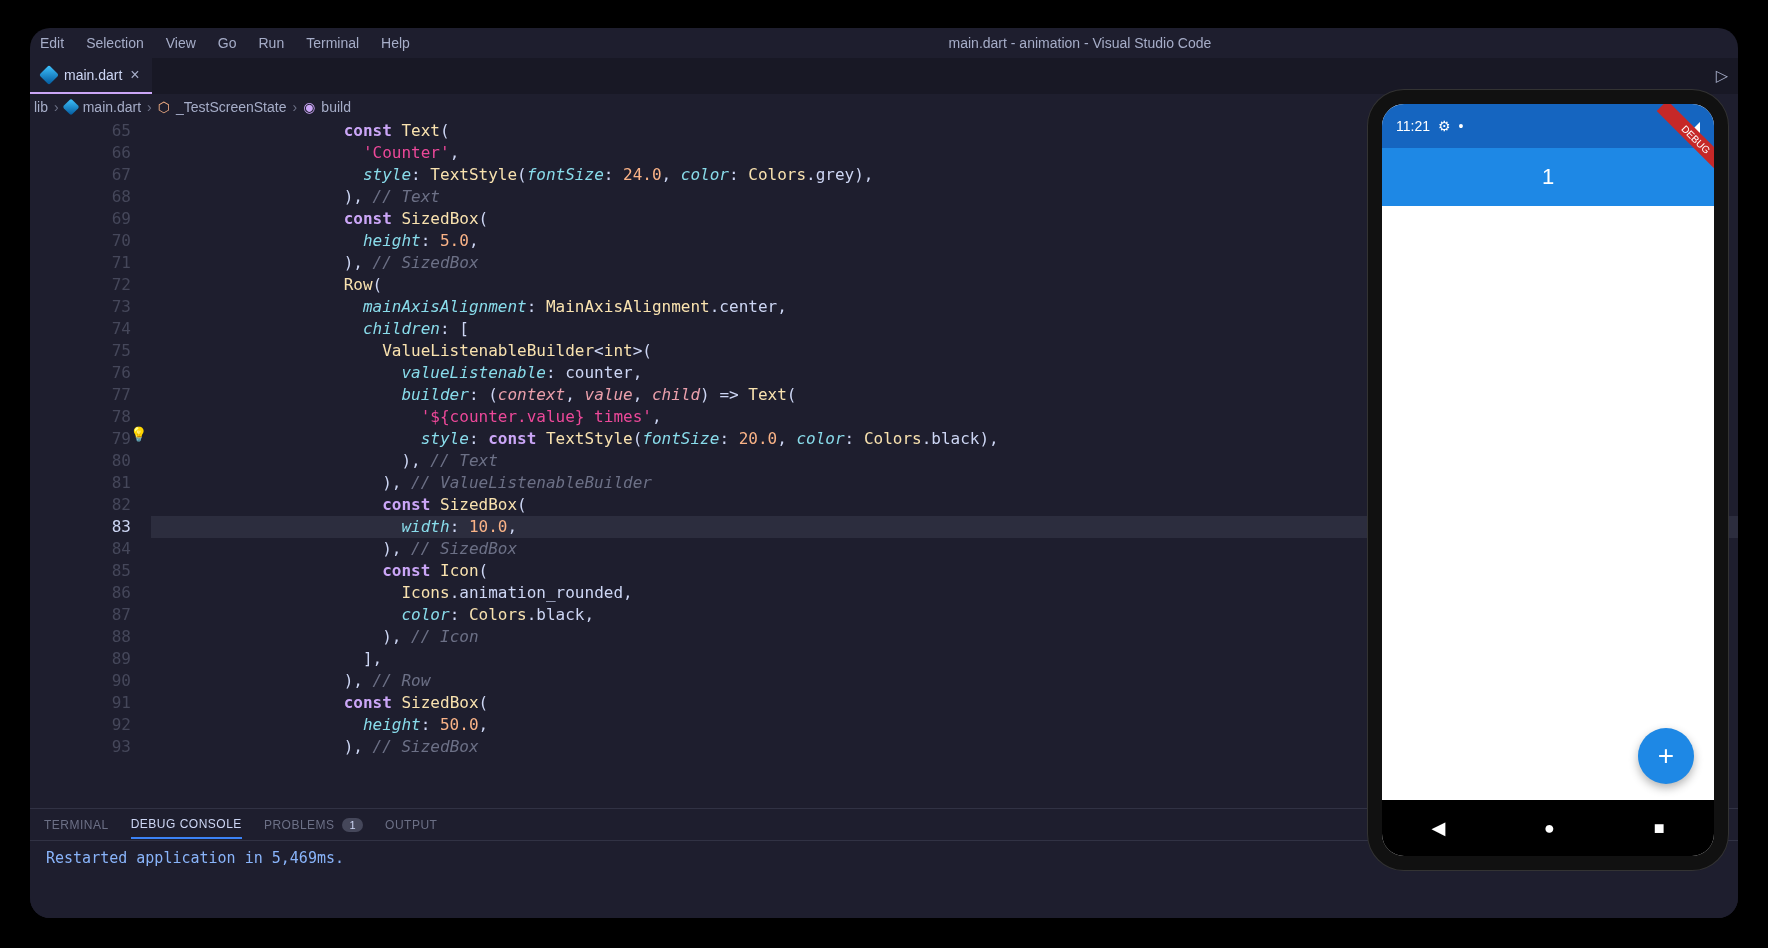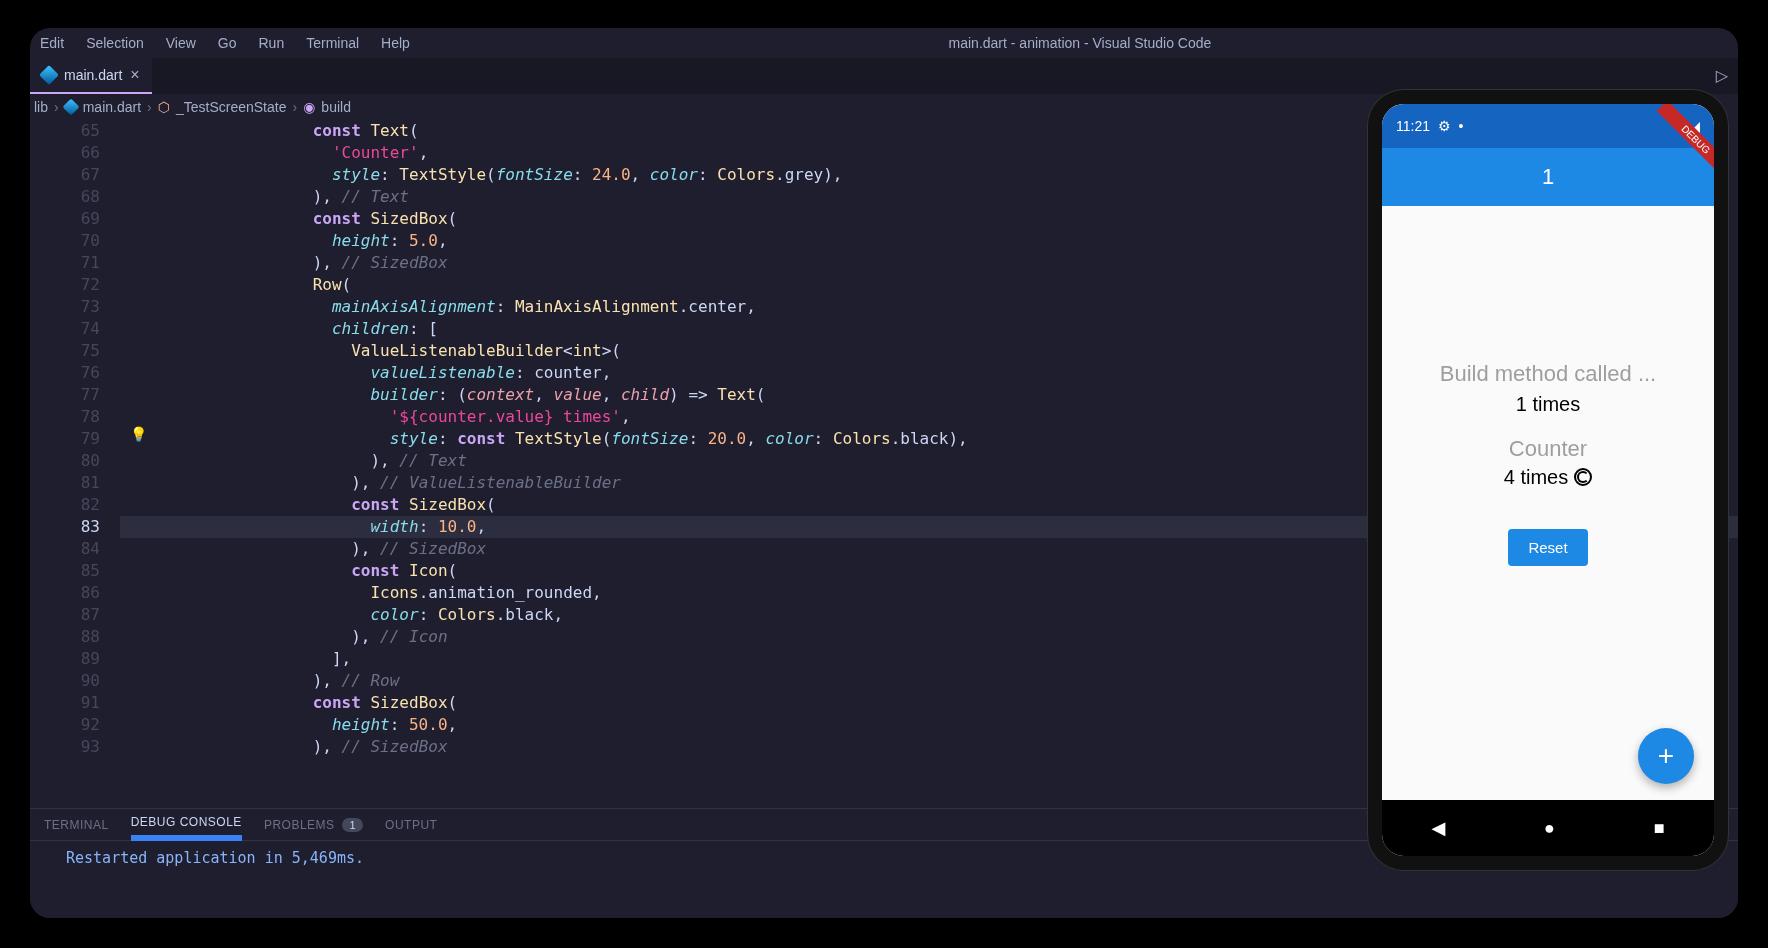--- a/index.html
+++ b/index.html
@@ -81,20 +81,21 @@
   transform: rotate(45deg);
   display: inline-block;
 }
 .bc-class-icon { color: #fab387; }
 .bc-method-icon { color: #cba6f7; }
 .editor-area {
   flex: 1;
   display: flex;
   overflow: hidden;
   background: #1e1e2e;
+  padding-left: 31px;
 }
 .gutter {
   width: 90px;
   text-align: right;
   padding-right: 20px;
   color: #45475a;
   font-family: 'Consolas','Monaco',monospace;
   font-size: 16px;
   line-height: 22px;
   position: relative;
@@ -137,21 +138,21 @@
   height: 32px;
   display: flex;
   align-items: center;
   padding: 0 14px;
   gap: 22px;
   font-size: 12px;
   color: #6c7086;
   border-bottom: 1px solid #313244;
 }
 .panel-tab { cursor: pointer; letter-spacing: 0.5px; }
-.panel-tab.active { color: #cdd6f4; border-bottom: 6px solid #3b82f6; padding-bottom: 6px; margin-bottom: -7px; }
+.panel-tab.active { color: #cdd6f4; border-bottom: 2px solid #3b82f6; padding-bottom: 6px; margin-bottom: -7px; }
 .panel-tab .badge {
   background: #45475a;
   color: #cdd6f4;
   border-radius: 10px;
   padding: 1px 7px;
   font-size: 11px;
   margin-left: 4px;
 }
 .panel-filter {
   margin-left: auto;
@@ -159,21 +160,21 @@
   font-size: 13px;
   font-style: italic;
 }
 .panel-body {
   flex: 1;
   padding: 6px 16px;
   font-family: 'Consolas','Monaco',monospace;
   font-size: 15px;
   line-height: 22px;
 }
-.console-blue { color: #89b4fa; margin-left: 20px; }
+.console-blue { color: #89b4fa; }
 .console-grey { color: #a6adc8; }
 
 
 .phone {
   position: absolute;
   top: 90px;
   right: 40px;
   width: 360px;
   height: 780px;
   background: #fff;
@@ -380,30 +381,20 @@
     <span>⚙</span>
     <span>•</span>
     <span class="sb-right">
       <span>▾</span>
       <span>◢</span>
     </span>
   </div>
   <div class="phone-appbar">
     <span>1</span>
   </div>
-  <div class="phone-body">
-    <div class="label1">Build method called ...</div>
-    <div class="val1">1 times</div>
-    <div class="label2">Counter</div>
-    <div class="val2">
-      <span>4 times</span>
-      <span class="anim-icon"></span>
-    </div>
-    <button class="reset-btn">Reset</button>
-  </div>
   <div class="phone-fab">
     <span>+</span>
   </div>
   <div class="phone-nav">
     <span>◀</span>
     <span>●</span>
     <span>■</span>
   </div>
 </div>
 

